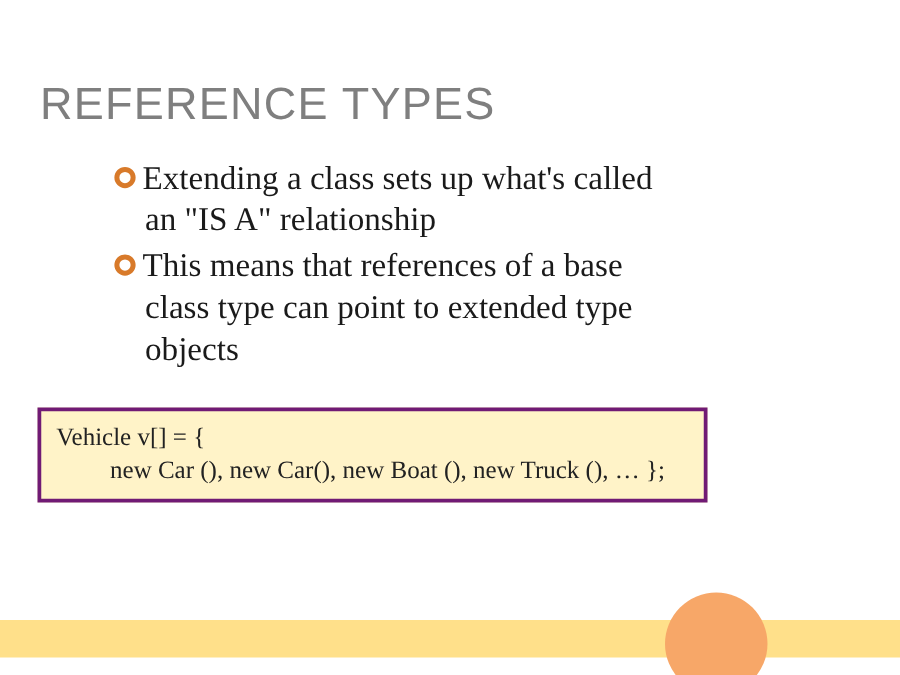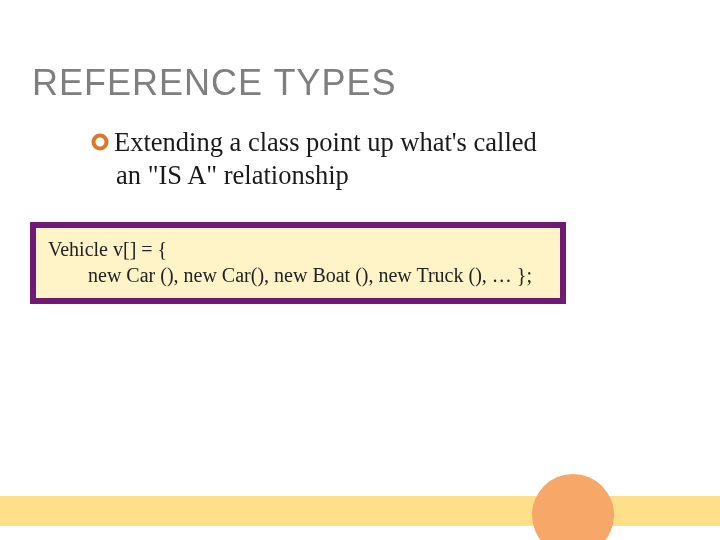--- a/index.html
+++ b/index.html
@@ -39,21 +39,21 @@
     width: 20px;
     height: 20px;
     position: relative;
     top: 1px;
     margin-right: 4px;
   }
   .bullet-icon svg { display: block; }
   .code-box {
     margin: 30px 30px 0 30px;
     background: #fff3c8;
-    border: 6px solid #701a75;
+    border: 3px solid #701a75;
     padding: 8px 14px 10px 12px;
     font-family: 'Times New Roman', Times, serif;
     font-size: 20px;
     color: #222;
     line-height: 1.3;
   }
   .code-line2 {
     padding-left: 26px;
     text-align: center;
   }
@@ -84,23 +84,30 @@
 
   <h1 class="title">REFERENCE TYPES</h1>
 
   <div class="content">
 
     <p class="bullet-item">
       <span class="bullet-icon">
         <svg width="20" height="20" viewBox="0 0 20 20">
           <circle cx="10" cy="10" r="6.5" fill="none" stroke="#d87a2a" stroke-width="4"></circle>
         </svg>
-      </span><span>Extending a class point up what's called an "IS A" relationship</span>
+      </span><span>Extending a class sets up what's called an "IS A" relationship</span>
     </p>
 
+    <p class="bullet-item">
+      <span class="bullet-icon">
+        <svg width="20" height="20" viewBox="0 0 20 20">
+          <circle cx="10" cy="10" r="6.5" fill="none" stroke="#d87a2a" stroke-width="4"></circle>
+        </svg>
+      </span><span>This means that references of a base class type can point to extended type objects</span>
+    </p>
 
   </div>
 
   <div class="code-box">
     <div>Vehicle v[] =   {</div>
     <div class="code-line2">new Car (), new Car(), new Boat (), new Truck (), … };</div>
   </div>
 
   <div class="bottom-stripe"></div>
   <div class="circle"></div>

